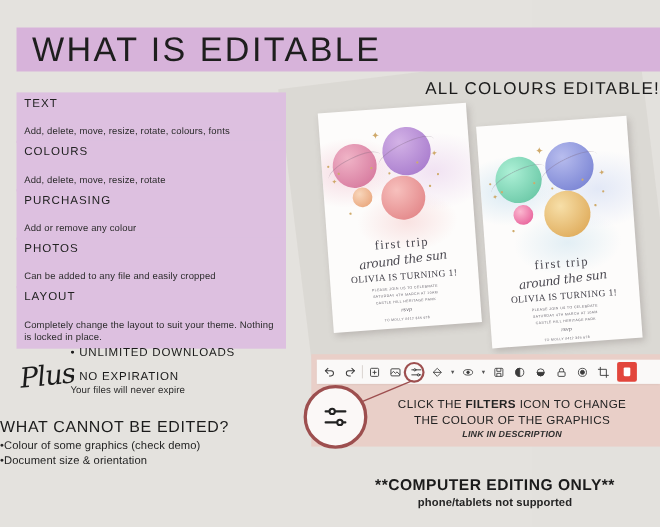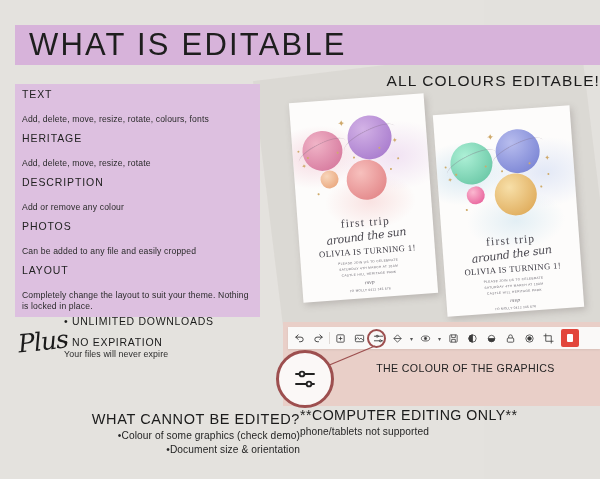--- a/index.html
+++ b/index.html
@@ -73,21 +73,21 @@
     font-size: 10.5px; letter-spacing: .7px; color: #1b1b1b;
     line-height: 13px;
   }
   .plus-sub {
     font-size: 8.8px; color: #2b2b2b; line-height: 11px;
     letter-spacing: .1px; margin-top: 0px;
   }
 
   
   .cannot {
-    position: absolute; left: 0; top: 410px; width: 300px; text-align: right;
+    position: absolute; left: 0; top: 380px; width: 300px; text-align: left;
   }
   .cannot-title {
     font-size: 14.5px; letter-spacing: .6px; color: #1b1b1b; line-height: 19px;
   }
   .cannot-line {
     font-size: 10.2px; color: #242424; line-height: 13.5px; letter-spacing: .1px;
   }
 
   
   .all-colours {
@@ -197,21 +197,21 @@
     position: absolute; left: 333px; top: 362px; width: 265px; text-align: center;
   }
   .click-l1 { font-size: 10.6px; color: #232323; letter-spacing: .35px; line-height: 13.5px; }
   .click-l1 b { font-weight: 700; }
   .click-italic {
     font-size: 8.1px; font-style: italic; font-weight: 700; color: #2e2e2e;
     letter-spacing: .2px; line-height: 11px; margin-top: 3px;
   }
 
   .computer-only {
-    position: absolute; left: 300px; top: 406px; width: 300px; text-align: left;
+    position: absolute; left: 300px; top: 432px; width: 300px; text-align: center; font-weight: bold;
   }
   .co-title { font-size: 14.2px; letter-spacing: .45px; color: #1b1b1b; line-height: 19px; }
   .co-sub { font-size: 10.2px; color: #252525; letter-spacing: .1px; line-height: 14px; }
 
   .bg-shape {
     position: absolute; background: #d8d5d0; opacity: .75;
   }
 </style>
 </head>
 <body>
@@ -222,26 +222,26 @@
 
   <div class="header-bar"></div>
   <div class="header-title">WHAT IS EDITABLE</div>
 
   <div class="feature" style="top:84px;">
     <div class="f-title">TEXT</div>
     <div class="f-desc">Add, delete, move, resize, rotate, colours, fonts</div>
   </div>
 
   <div class="feature" style="top:128px;">
-    <div class="f-title">HERITAGE</div>
+    <div class="f-title">COLOURS</div>
     <div class="f-desc">Add, delete, move, resize, rotate</div>
   </div>
 
   <div class="feature" style="top:172px;">
-    <div class="f-title">DESCRIPTION</div>
+    <div class="f-title">PURCHASING</div>
     <div class="f-desc">Add or remove any colour</div>
   </div>
 
   <div class="feature" style="top:216px;">
     <div class="f-title">PHOTOS</div>
     <div class="f-desc">Can be added to any file and easily cropped</div>
   </div>
 
   <div class="feature" style="top:260px;">
     <div class="f-title">LAYOUT</div>
@@ -451,21 +451,23 @@
 
   <div class="circle-hl">
     <svg width="24" height="24" viewBox="0 0 24 24" fill="none" stroke="#222" stroke-width="1.9" stroke-linecap="round">
       <path d="M3 7h18M3 17h18"></path>
       <circle cx="9" cy="7" r="2.4" fill="#fbf8f7"></circle>
       <circle cx="16" cy="17" r="2.4" fill="#fbf8f7"></circle>
     </svg>
   </div>
 
   <div class="click-text">
+    <div class="click-l1"><span>CLICK THE </span><b>FILTERS</b><span> ICON TO CHANGE</span></div>
     <div class="click-l1">THE COLOUR OF THE GRAPHICS</div>
+    <div class="click-italic" style="margin-top:0;">LINK IN DESCRIPTION</div>
   </div>
 
   <div class="computer-only">
     <div class="co-title">**COMPUTER EDITING ONLY**</div>
     <div class="co-sub">phone/tablets not supported</div>
   </div>
 
 </div>
 
 </body></html>

